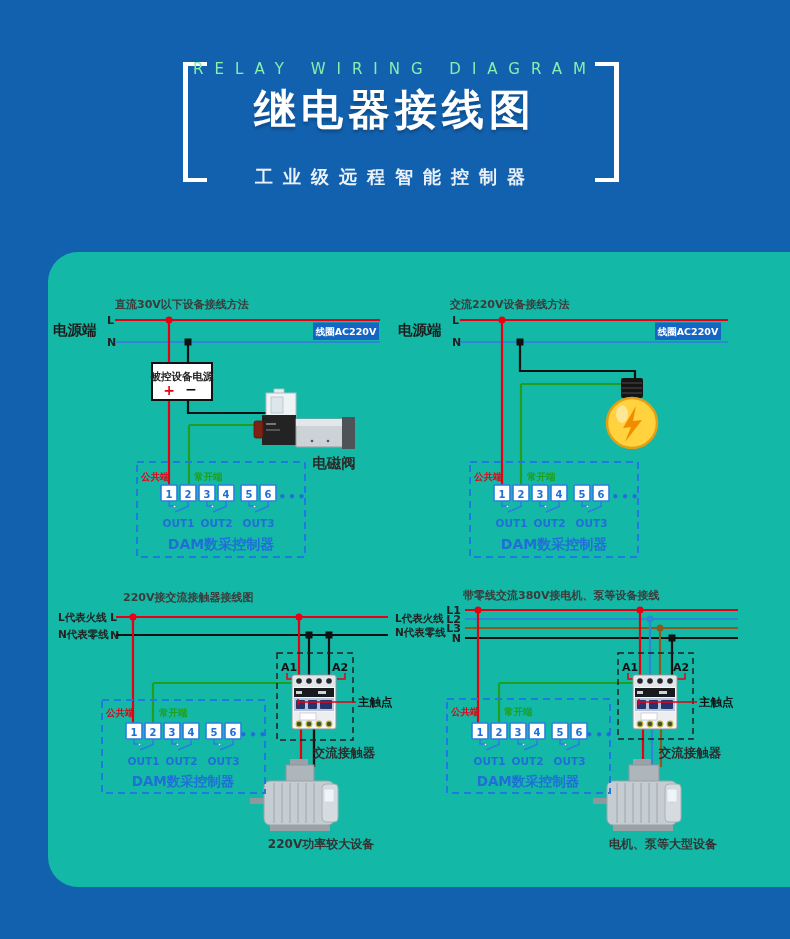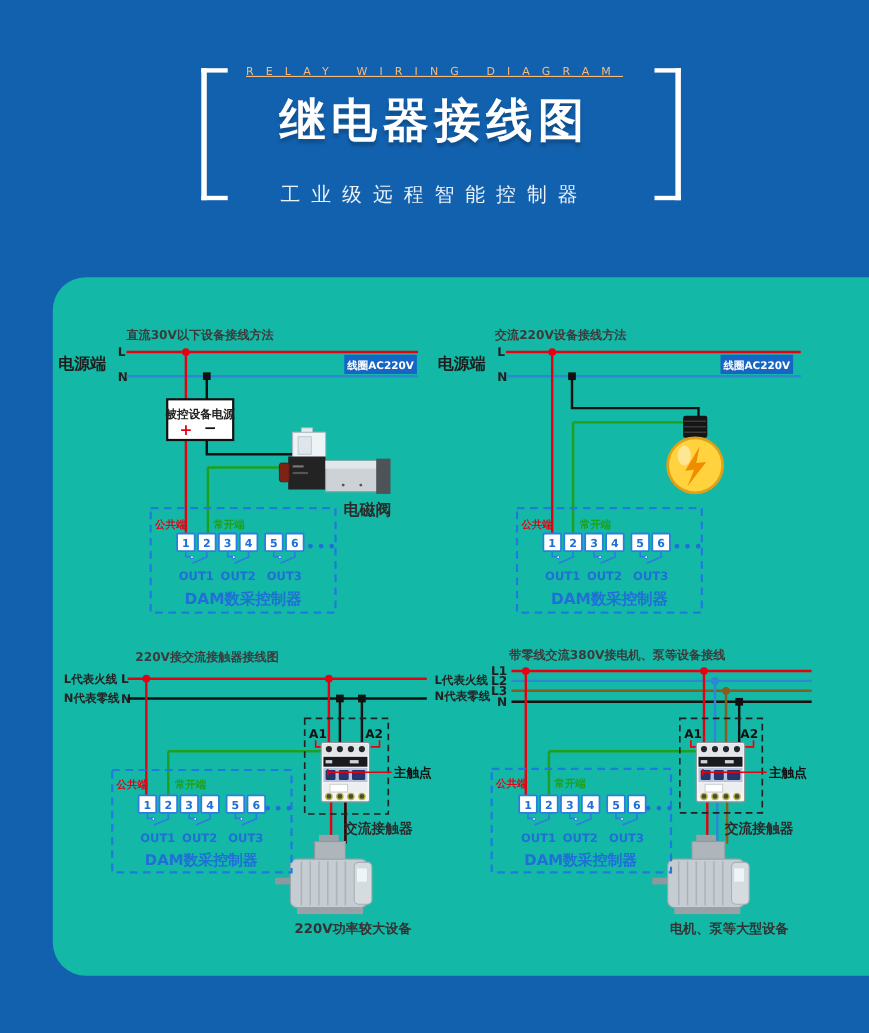--- a/index.html
+++ b/index.html
@@ -1,22 +1,22 @@
 <!DOCTYPE html>
 <html><head>
 <meta charset="utf-8">
 <style>
   html,body{margin:0;padding:0;}
   .page{position:relative;width:790px;height:939px;background:#1261ae;overflow:hidden;
         font-family:"DejaVu Sans","Liberation Sans",sans-serif;}
   .hdr{position:absolute;left:0;width:100%;text-align:center;color:#fff;}
-  .kicker{top:60px;font-size:10px;letter-spacing:11px;color:#fdba74;font-weight:400;text-decoration:underline;}
+  .kicker{top:60px;font-size:15px;letter-spacing:11px;color:#86efac;font-weight:400;}
   .title{top:82px;font-size:42px;font-weight:bold;letter-spacing:5px;
          text-shadow:0 3px 3px rgba(0,0,0,0.22);}
-  .subtitle{top:165px;font-size:18px;letter-spacing:10px;color:#eaf1f9;font-weight:400;}
+  .subtitle{top:165px;font-size:18px;letter-spacing:10px;color:#eaf1f9;font-weight:700;}
   .bracket{position:absolute;top:62px;width:19px;height:112px;}
   .bracket.left{left:183px;border-left:5px solid #fff;border-top:4px solid #fff;border-bottom:4px solid #fff;}
   .bracket.right{left:595px;border-right:5px solid #fff;border-top:4px solid #fff;border-bottom:4px solid #fff;}
   .panel{position:absolute;left:48px;top:252px;width:778px;height:635px;background:#14b8a6;border-radius:30px;}
   .quad{position:absolute;}
   svg text{font-family:"DejaVu Sans","Liberation Sans",sans-serif;}
   .dg-title{font-size:11px;font-weight:bold;fill:#3b3b3b;}
   .pw{font-size:14.5px;font-weight:bold;fill:#1c1c1c;}
   .lab{font-size:11px;font-weight:bold;fill:#222;}
   .leg{font-size:10.5px;font-weight:bold;fill:#222;}

